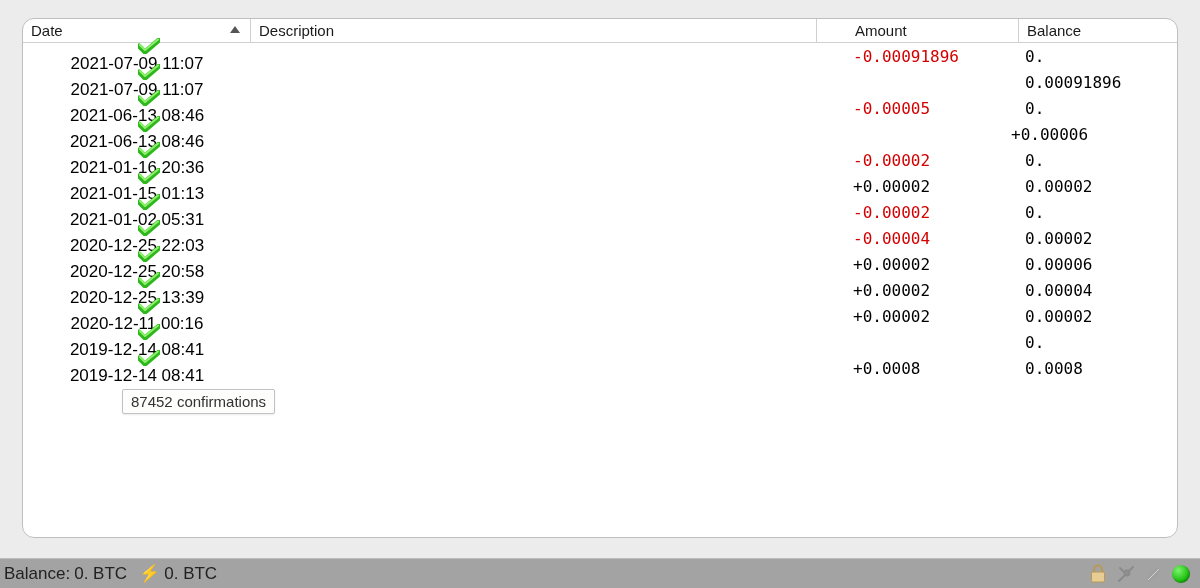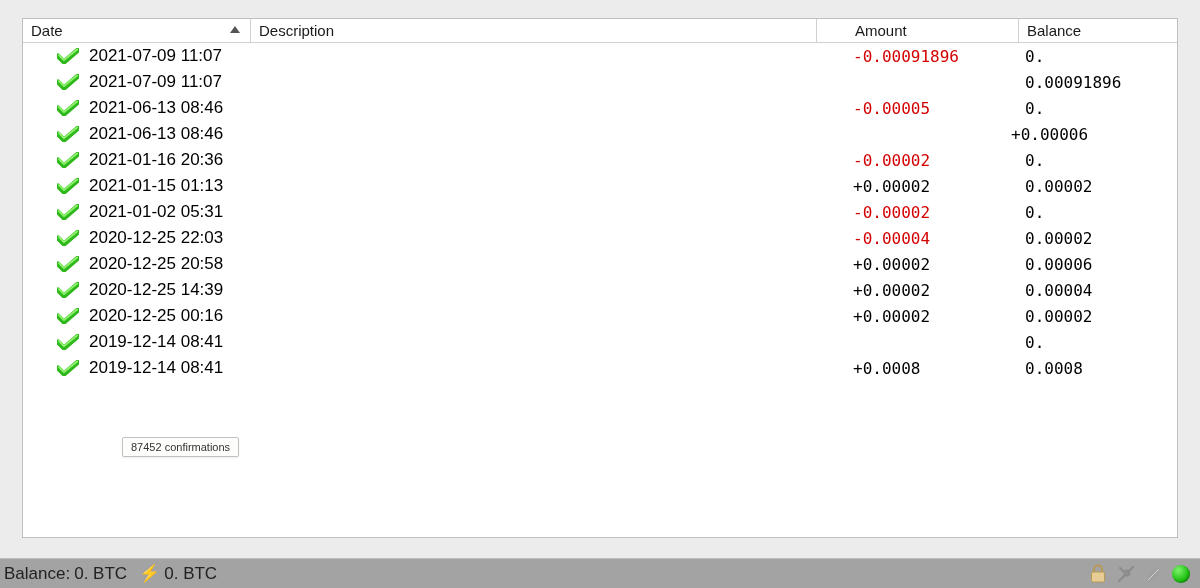--- a/index.html
+++ b/index.html
@@ -11,21 +11,21 @@
     background: #ececec;
     overflow: hidden;
     color: #000;
   }
   .frame {
     position: absolute;
     left: 22px; top: 18px;
     width: 1156px; height: 520px;
     background: #fff;
     border: 1px solid #bfbfbf;
-    border-radius: 0;
+    border-radius: 12px;
   }
   
   .hdr {
     display: flex;
     height: 24px;
     border-bottom: 1px solid #d0d0d0;
     user-select: none;
   }
   .hcell {
     display: flex; align-items: center;
@@ -52,20 +52,21 @@
   .tbody { position: relative; }
   .row {
     display: flex;
     height: 26px;
     align-items: center;
   }
   .c-date {
     width: 228px;
     display: flex; align-items: center;
     font-size: 17px;
+    flex-direction: column;
   }
   .c-desc { flex: 1; }
   .c-amount {
     width: 172px;
     font-family: Menlo, "Andale Mono", Consolas, monospace;
     font-size: 16px;
     padding-left: 6px;
   }
   .c-bal {
     width: 158px;
@@ -85,24 +86,23 @@
   }
   .chk svg { display:block; }
   
   .tooltip {
     position: absolute;
     left: 99px; top: 370px;
     background: #fdfdfc;
     border: 1px solid #c2c2c2;
     border-radius: 2px;
     padding: 3px 8px;
-    font-size: 11px;
+    font-size: 15px;
     color: #333;
     box-shadow: 0 1px 2px rgba(0,0,0,0.08);
-    margin-top: 48px;
   }
   
   .status {
     position: absolute;
     left: 0; bottom: 0;
     width: 1200px; height: 30px;
     border-top: 1px solid #bcbcbc;
     background: #a3a3a3;
     display: flex;
     align-items: center;
@@ -276,35 +276,35 @@
         <div class="c-bal">0.00006</div>
       </div>
       <div class="row">
         <div class="c-date">
           <span class="chk">
             <svg width="22" height="16" viewBox="0 0 22 16">
               <path d="M1 8 L7 14 L21 2" fill="none" stroke="#2fb81c" stroke-width="5" stroke-linecap="round" stroke-linejoin="round"></path>
               <path d="M2 7 L7 12 L20 1.5" fill="none" stroke="#8ff06e" stroke-width="2" stroke-linecap="round" stroke-linejoin="round"></path>
             </svg>
           </span>
-          <span>2020-12-25 14:39</span>
+          <span>2020-12-25 13:39</span>
         </div>
         <div class="c-desc"></div>
         <div class="c-amount amt-pos">+0.00002</div>
         <div class="c-bal">0.00004</div>
       </div>
       <div class="row">
         <div class="c-date">
           <span class="chk">
             <svg width="22" height="16" viewBox="0 0 22 16">
               <path d="M1 8 L7 14 L21 2" fill="none" stroke="#2fb81c" stroke-width="5" stroke-linecap="round" stroke-linejoin="round"></path>
               <path d="M2 7 L7 12 L20 1.5" fill="none" stroke="#8ff06e" stroke-width="2" stroke-linecap="round" stroke-linejoin="round"></path>
             </svg>
           </span>
-          <span>2020-12-25 00:16</span>
+          <span>2020-12-11 00:16</span>
         </div>
         <div class="c-desc"></div>
         <div class="c-amount amt-pos">+0.00002</div>
         <div class="c-bal">0.00002</div>
       </div>
       <div class="row">
         <div class="c-date">
           <span class="chk">
             <svg width="22" height="16" viewBox="0 0 22 16">
               <path d="M1 8 L7 14 L21 2" fill="none" stroke="#2fb81c" stroke-width="5" stroke-linecap="round" stroke-linejoin="round"></path>

